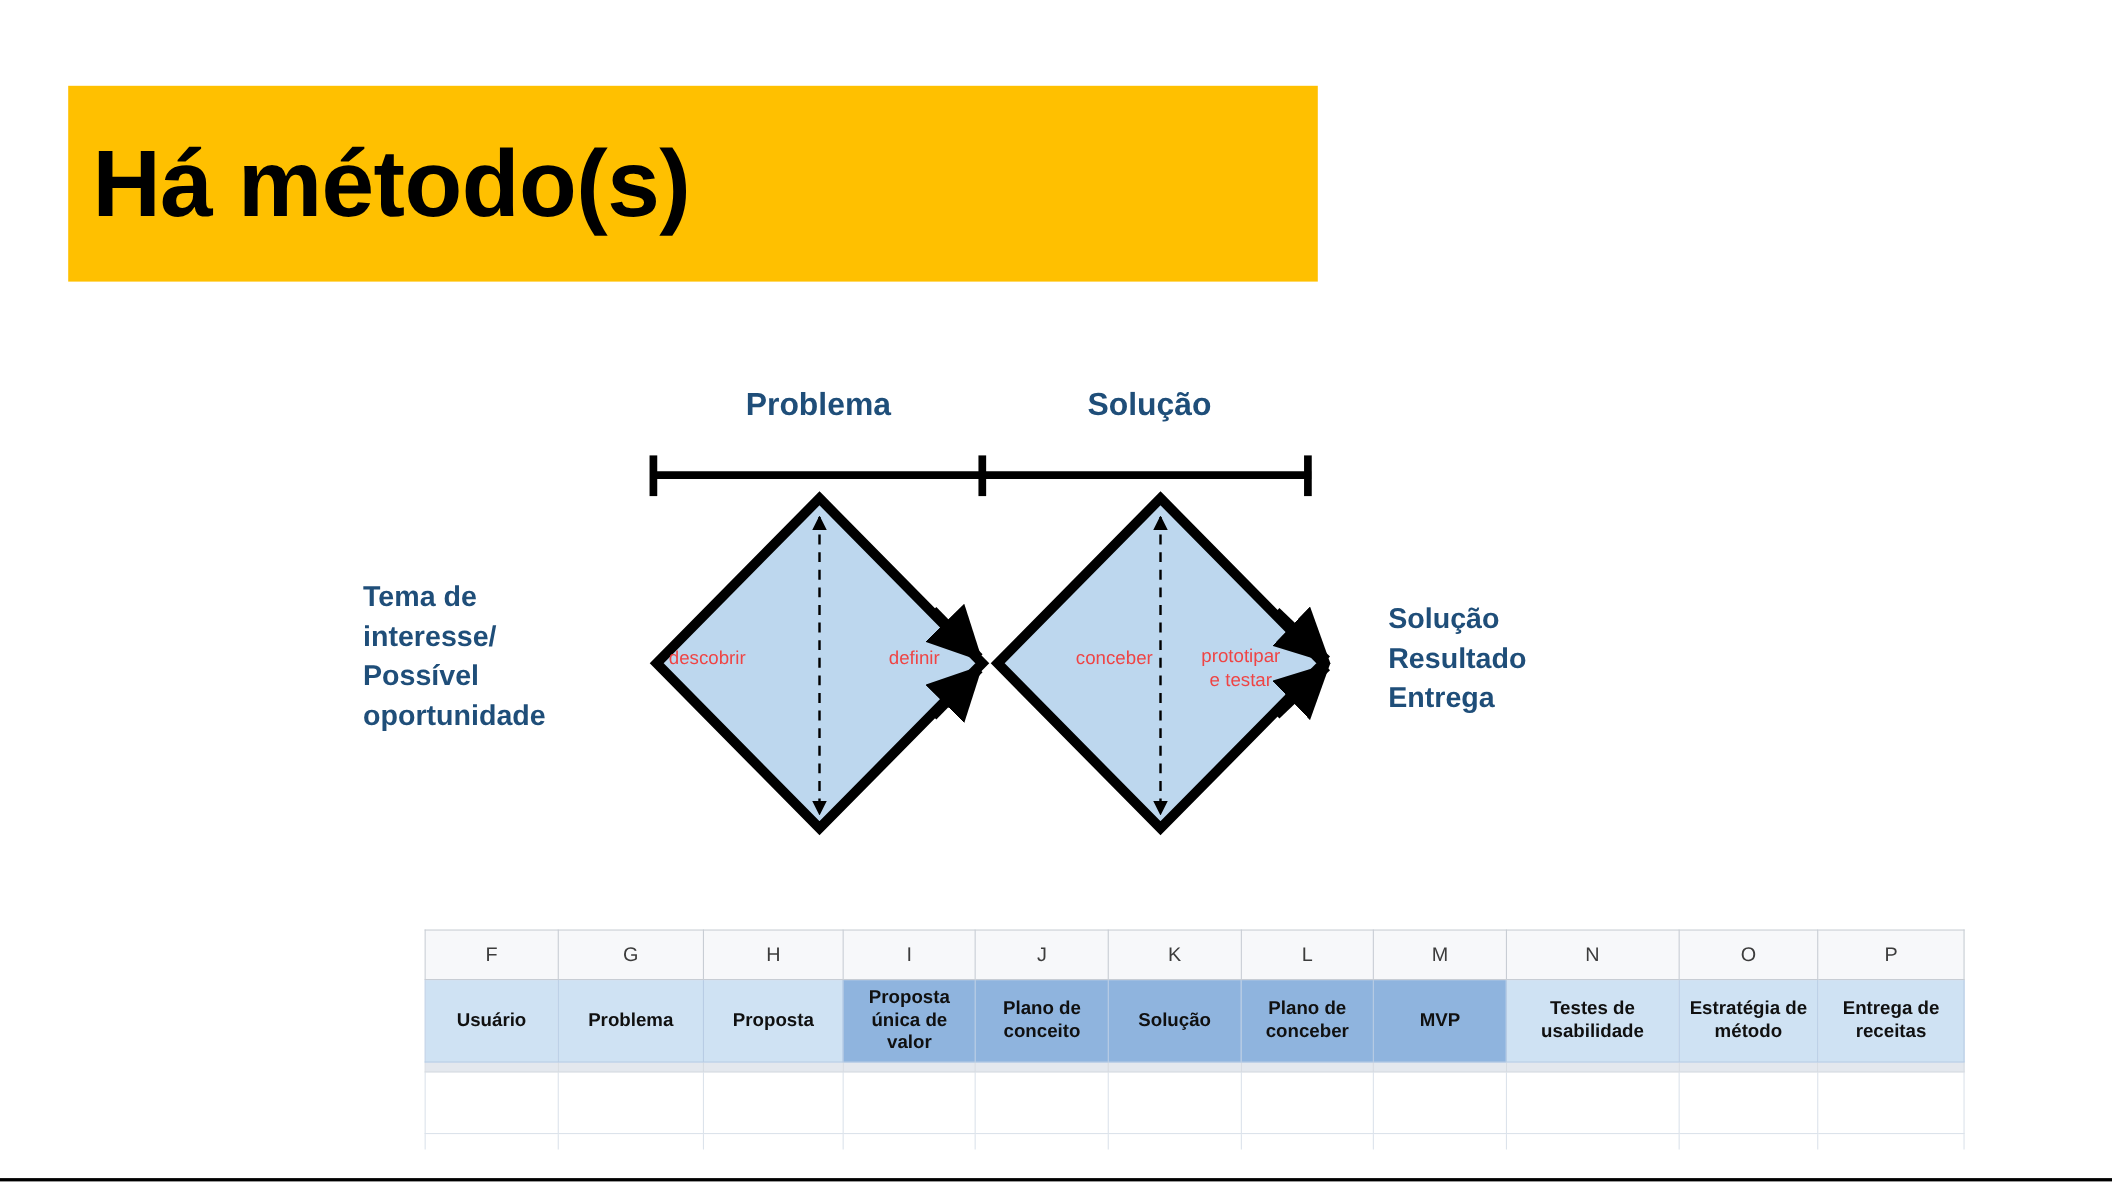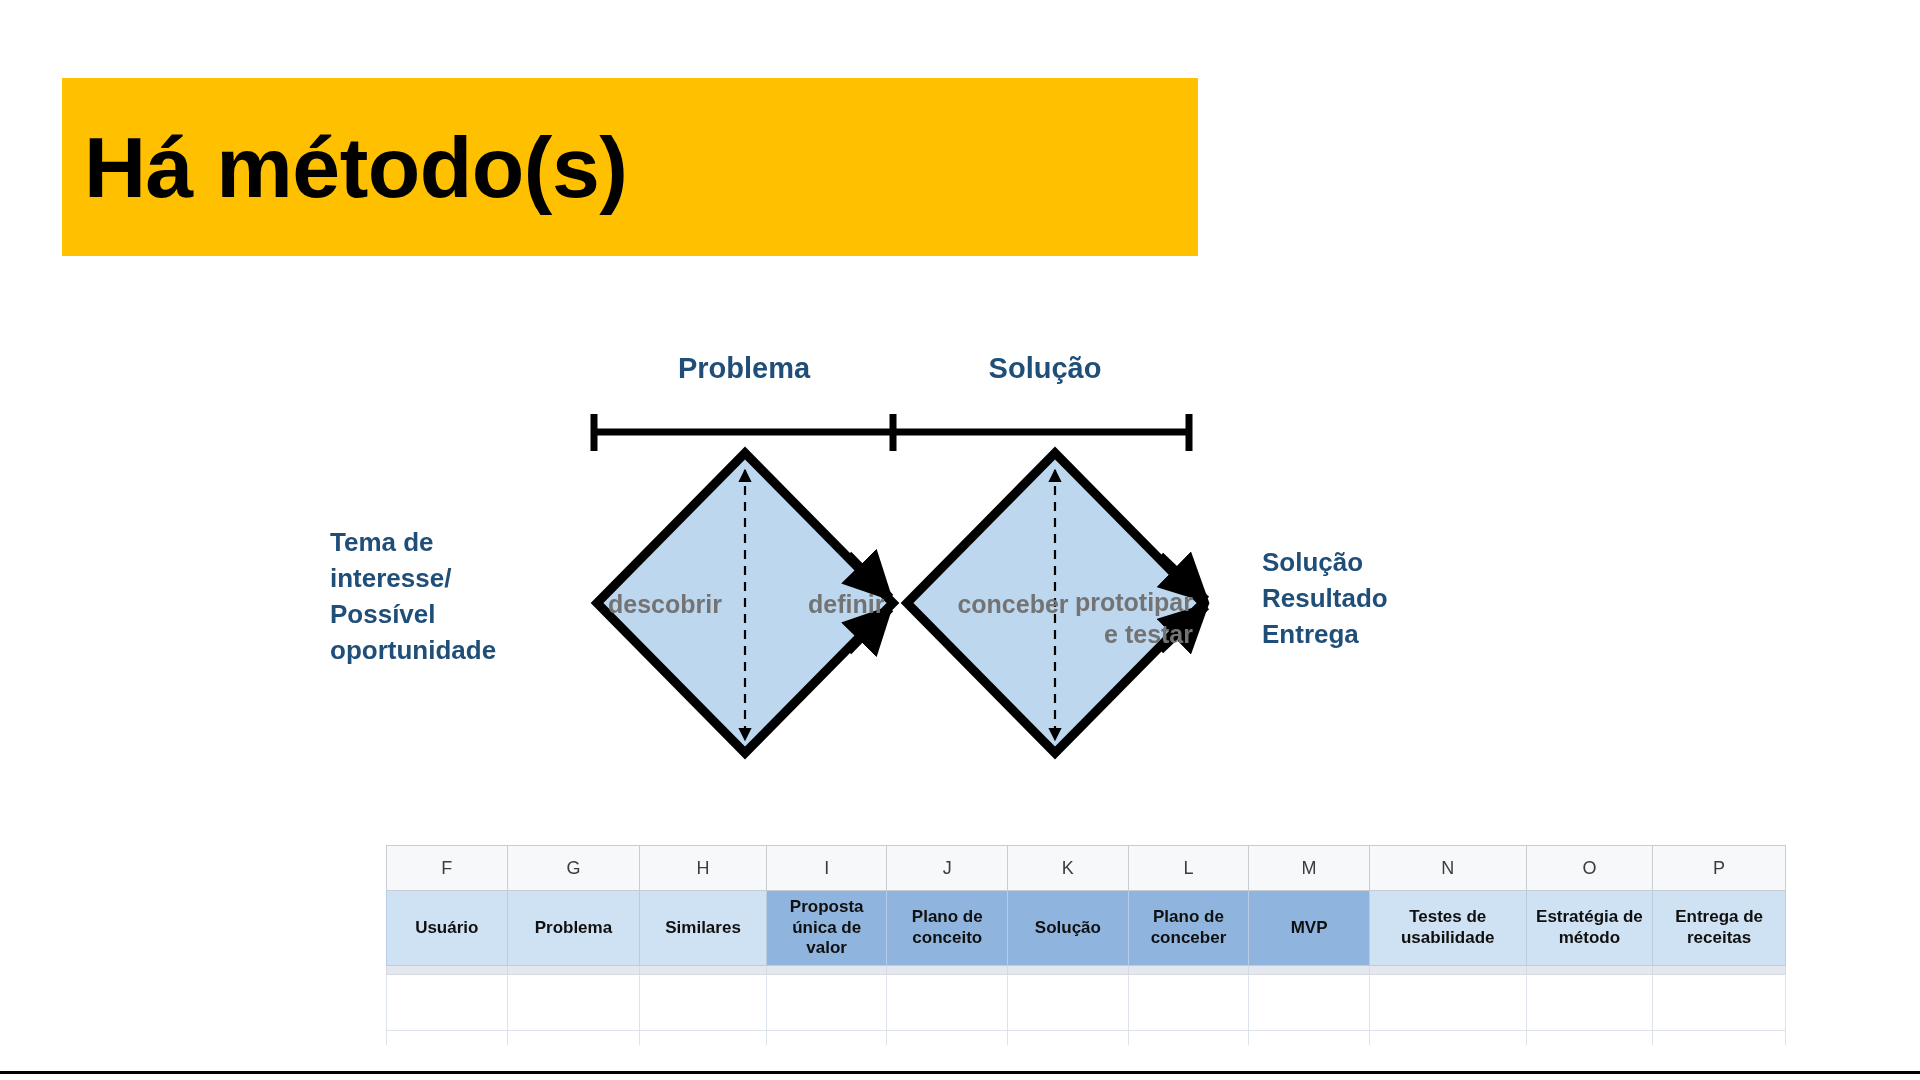--- a/index.html
+++ b/index.html
@@ -35,27 +35,27 @@
   #label-solucao  { left:965px; top:352px; width:160px; }
 
   .side-text {
     position:absolute; font-size:26px; font-weight:bold;
     color:#1F4E79; line-height:1.38;
   }
   #text-left  { left:330px; top:525px; width:290px; }
   #text-right { left:1262px; top:545px; width:240px; text-align:left; }
 
   .diamond-text {
-    position:absolute; font-size:25px; color:#737373;
-    line-height:1.28; white-space:pre-line;font-weight:bold;
+    position:absolute; font-size:17px; color:#ef4444;
+    line-height:1.28; white-space:pre-line;
   }
   #dt-descobrir   { left:608px; top:588px; width:120px; text-align:left; }
   #dt-definir     { left:760px; top:588px; width:110px; text-align:left;margin-left:48px; }
   #dt-conceber    { left:925px; top:588px; width:120px; text-align:center;margin-left:28px; }
-  #dt-prototipar  { left:1063px; top:586px; width:130px; text-align:right; }
+  #dt-prototipar  { left:1063px; top:586px; width:130px; text-align:center; }
 
   
   #sheet {
     position:absolute; left:386px; top:845px;
     width:1400px;
     border-collapse:collapse;
     font-size:17px;
   }
   #sheet th.colhead {
     height:45px;
@@ -162,21 +162,21 @@
           <th class="colhead" style="width: 100px;">M</th>
           <th class="colhead" style="width: 130px;">N</th>
           <th class="colhead" style="width: 105px;">O</th>
           <th class="colhead" style="width: 110px;">P</th>
         </tr>
     </thead>
     <tbody>
       <tr id="row-headers">
           <td class="hcell tint-light">Usuário</td>
           <td class="hcell tint-light">Problema</td>
-          <td class="hcell tint-light">Similares</td>
+          <td class="hcell tint-light">Proposta</td>
           <td class="hcell tint-dark">Proposta única de valor</td>
           <td class="hcell tint-dark">Plano de conceito</td>
           <td class="hcell tint-dark">Solução</td>
           <td class="hcell tint-dark">Plano de conceber</td>
           <td class="hcell tint-dark">MVP</td>
           <td class="hcell tint-light">Testes de usabilidade</td>
           <td class="hcell tint-light">Estratégia de método</td>
           <td class="hcell tint-light">Entrega de receitas</td>
         </tr>
       <tr class="spacer" id="row-spacer">

